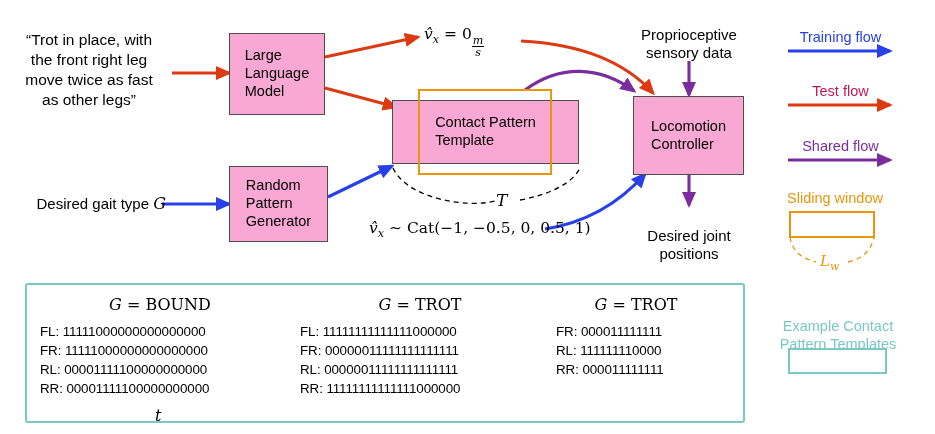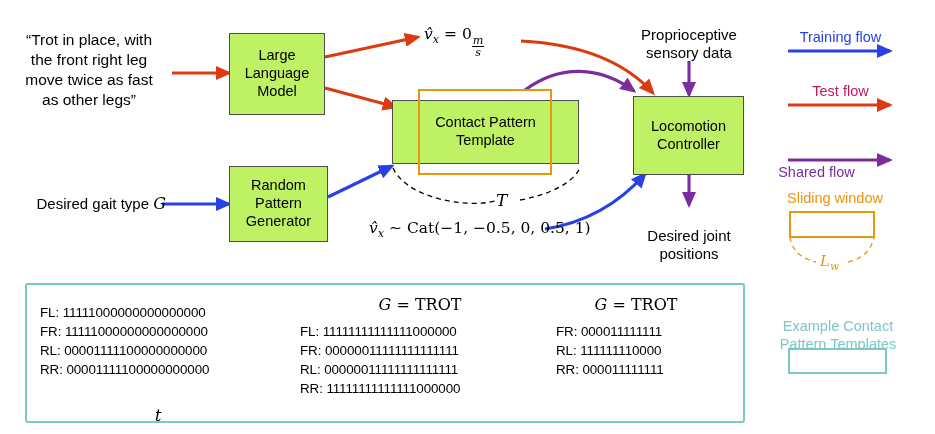--- a/index.html
+++ b/index.html
@@ -14,25 +14,25 @@
     color: #000000;
     overflow: hidden;
   }
   #stage { position: absolute; inset: 0; }
 
   .abs { position: absolute; }
 
   
   .box {
     border: 1.6px solid #4d4d4d;
-    background: #bef264;
+    background: #f9a8d4;
     display: flex;
     align-items: center;
     justify-content: center;
-    text-align: center;
+    text-align: left;
     font-size: 14.5px;
     line-height: 1.22;
     color: #000;
   }
   .box span { display: block; }
 
   
   .txt {
     font-size: 15px;
     line-height: 1.24;
@@ -269,40 +269,45 @@
 
   <div class="abs math" style="left:369px; top:219px;">
     <i>v̂</i><sub class="mathserif" style="font-size:0.72em;">x</sub>
     <span>∼ Cat(−1, −0.5, 0, 0.5, 1)</span>
   </div>
 
   <div class="abs legend-label c-blue" style="left:788px; top:29px; width:105px; text-align:center;">Training flow</div>
 
   <div class="abs legend-label c-red" style="left:788px; top:83px; width:105px; text-align:center;">Test flow</div>
 
-  <div class="abs legend-label c-purple" style="left:764px; top:138px; width:105px; text-align:center;margin-top:26px;">Shared flow</div>
+  <div class="abs legend-label c-purple" style="left:788px; top:138px; width:105px; text-align:center;">Shared flow</div>
 
   <div class="abs legend-label c-orange" style="left:770px; top:190px; width:130px; text-align:center;">Sliding window</div>
 
   <div class="abs slidewin" style="left:789px; top:211px; width:86px; height:27px;"></div>
 
   <div class="abs c-orange" style="left:820px; top:252px; font-family:'DejaVu Serif',serif; font-style:italic; font-size:15px;">
     <i>L</i><sub style="font-size:0.72em;">w</sub>
   </div>
 
   <div class="abs teal-label" style="left:764px; top:299px; width:148px;">
     <span>Example Contact</span>
     <span>Pattern Templates</span>
   </div>
 
   <div class="abs tealbox" style="left:788px; top:348px; width:99px; height:26px;"></div>
 
   <div class="abs tealpanel" style="left:25px; top:283px; width:720px; height:140px;"></div>
 
   <div class="abs" style="left:40px; top:295px; width:240px;">
+    <div class="gait-title">
+      <i>G</i>
+      <span>=</span>
+      <span>BOUND</span>
+    </div>
     <div class="gait-rows" style="margin-top:8px;">
       <div><span>FL:</span>
         <span>11111000000000000000</span></div>
       <div><span>FR:</span>
         <span>11111000000000000000</span></div>
       <div><span>RL:</span>
         <span>00001111100000000000</span></div>
       <div><span>RR:</span>
         <span>00001111100000000000</span></div>
     </div>

